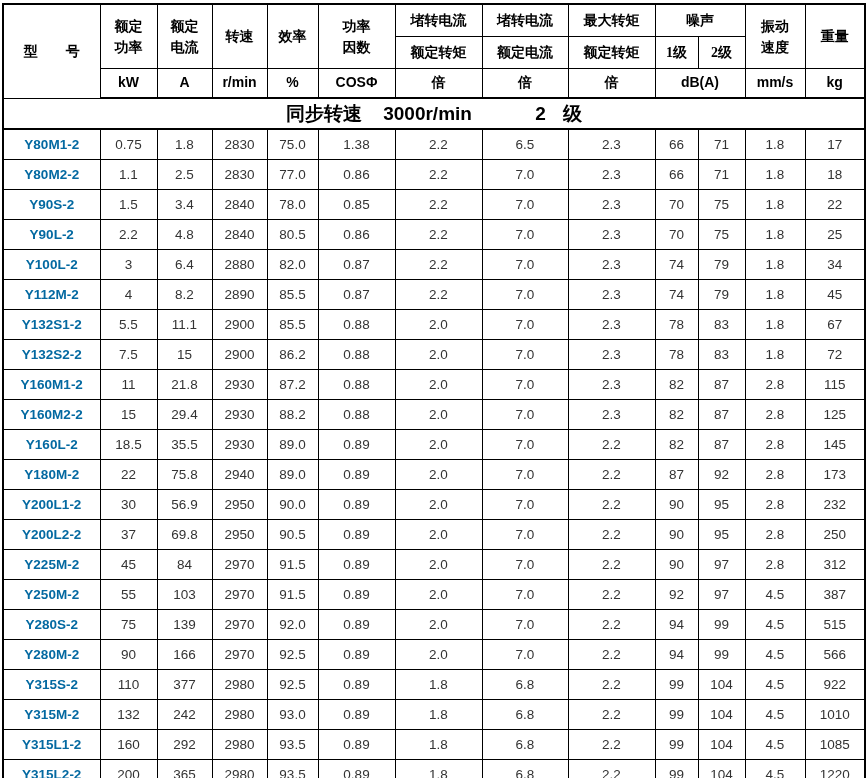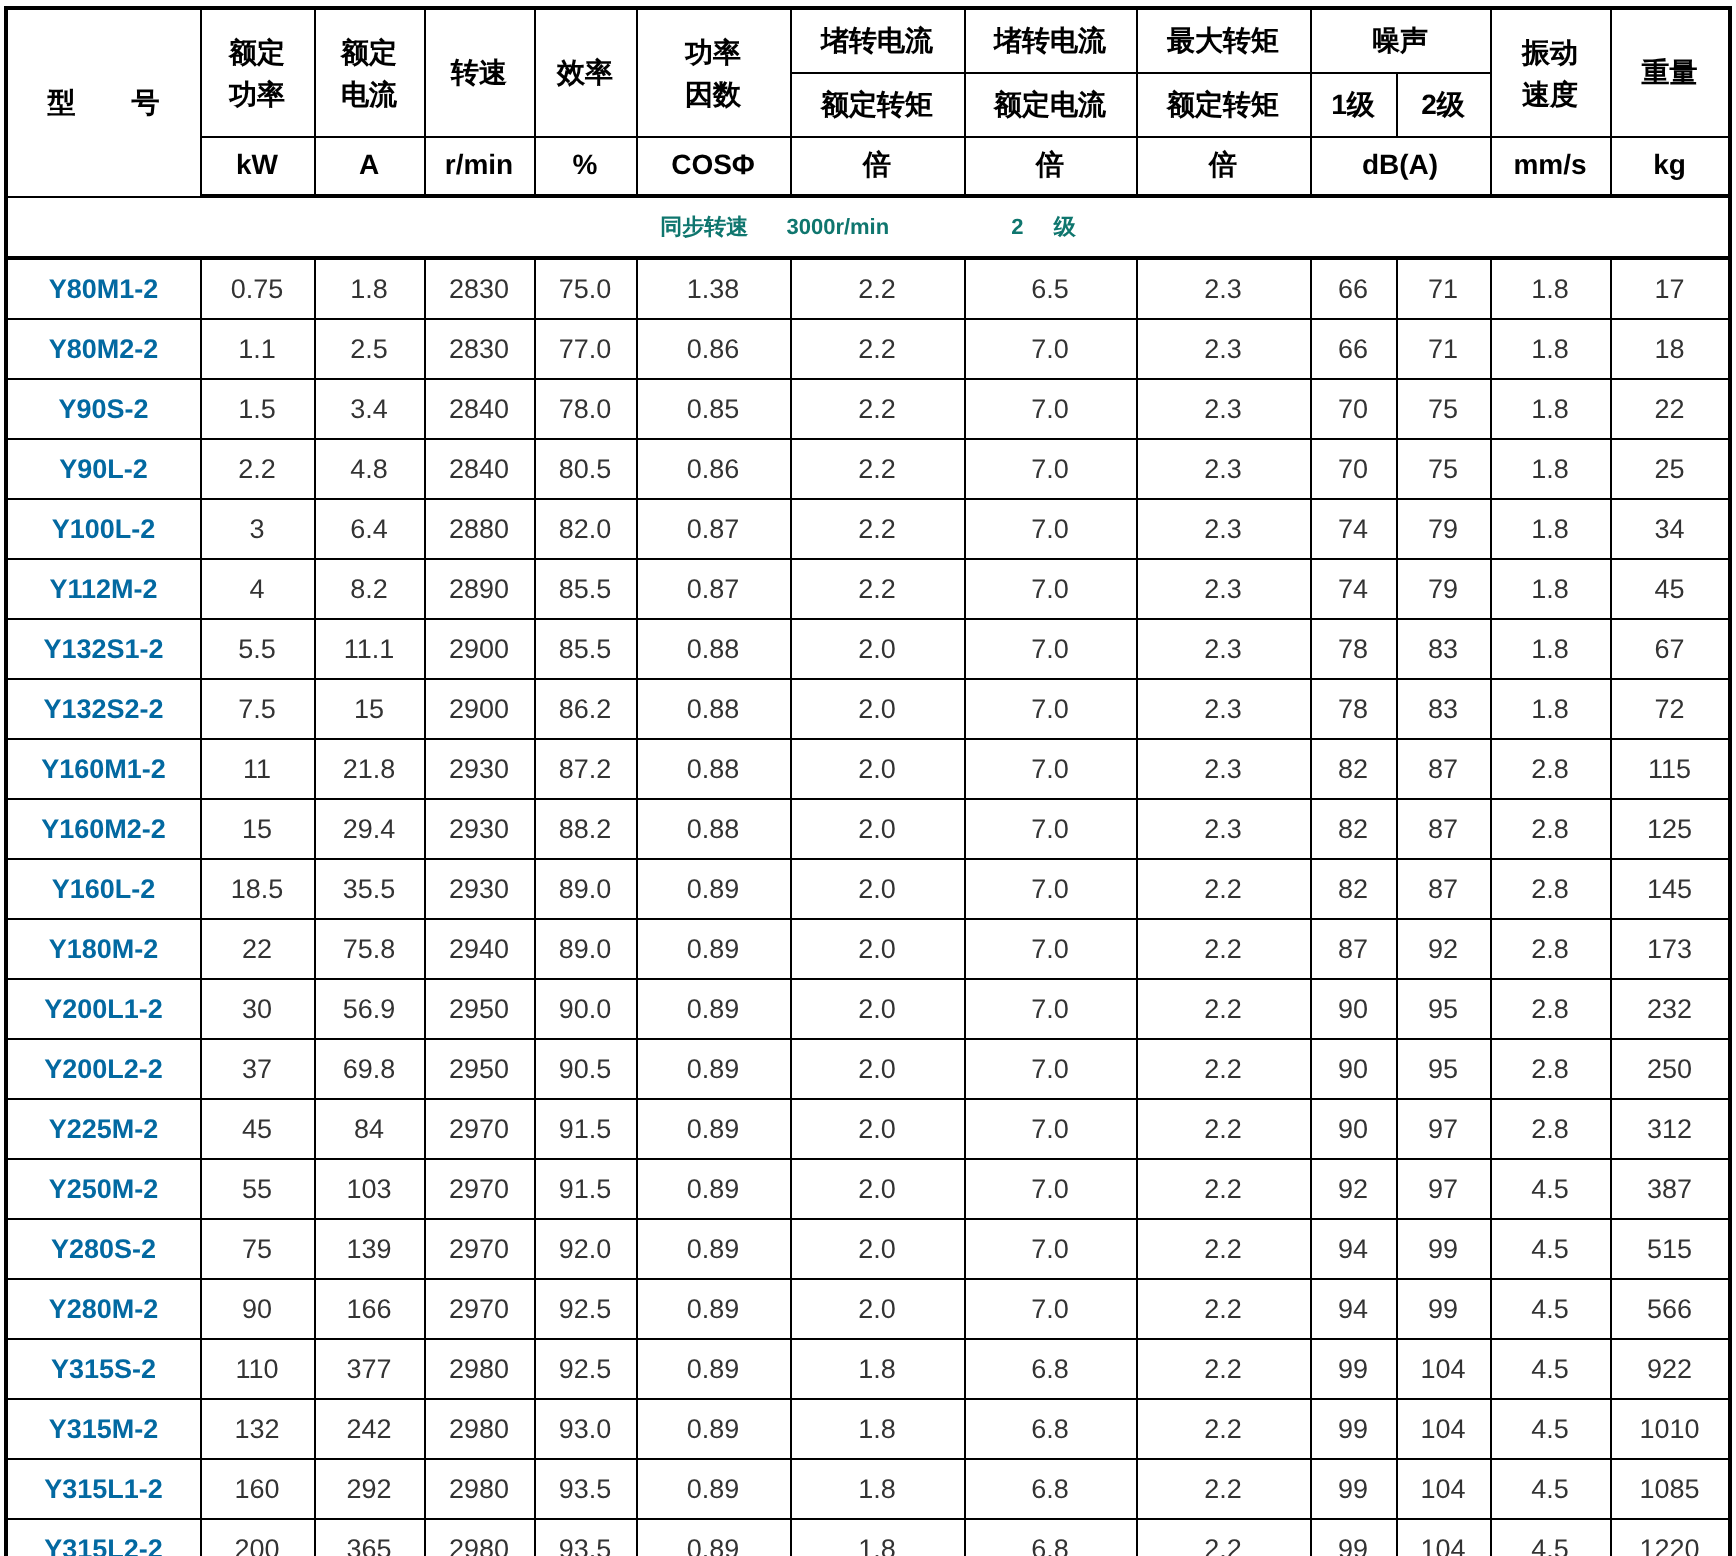--- a/index.html
+++ b/index.html
@@ -13,26 +13,26 @@
     border:2px solid #000;
   }
   table.spec th, table.spec td{
     border:1px solid #000;text-align:center;vertical-align:middle;
     padding:0;overflow:hidden;white-space:nowrap;
   }
   thead th{
     font-weight:bold;color:#000;font-size:14px;line-height:1.25;
   }
   tr.hrow1 th{height:31px;}
-  tr.hrow2 th{height:31px;}
+  tr.hrow2 th{height:31px;font-family:Liberation Serif, serif;}
   tr.unit-row th{height:28px;font-size:14px;margin-left:20px;}
   thead tr.unit-row th{border-bottom:2px solid #000;}
   .two-line span{display:block;line-height:1.45;}
   tr.sync-row td{
-    height:29px;font-weight:bold;font-size:11px;color:#0f766e;
+    height:29px;font-weight:bold;font-size:19px;color:#000000;
     border-bottom:2px solid #000;
   }
   tr.sync-row .gap-s{margin-right:16px;}
   tr.sync-row .gap-l{margin-right:58px;}
   tr.sync-row .gap-xs{margin-right:12px;}
   tbody td{
     height:29px;font-size:13.5px;color:#333;font-weight:normal;
   }
   tbody td.model{font-weight:bold;color:#0369a1;}
 </style>

